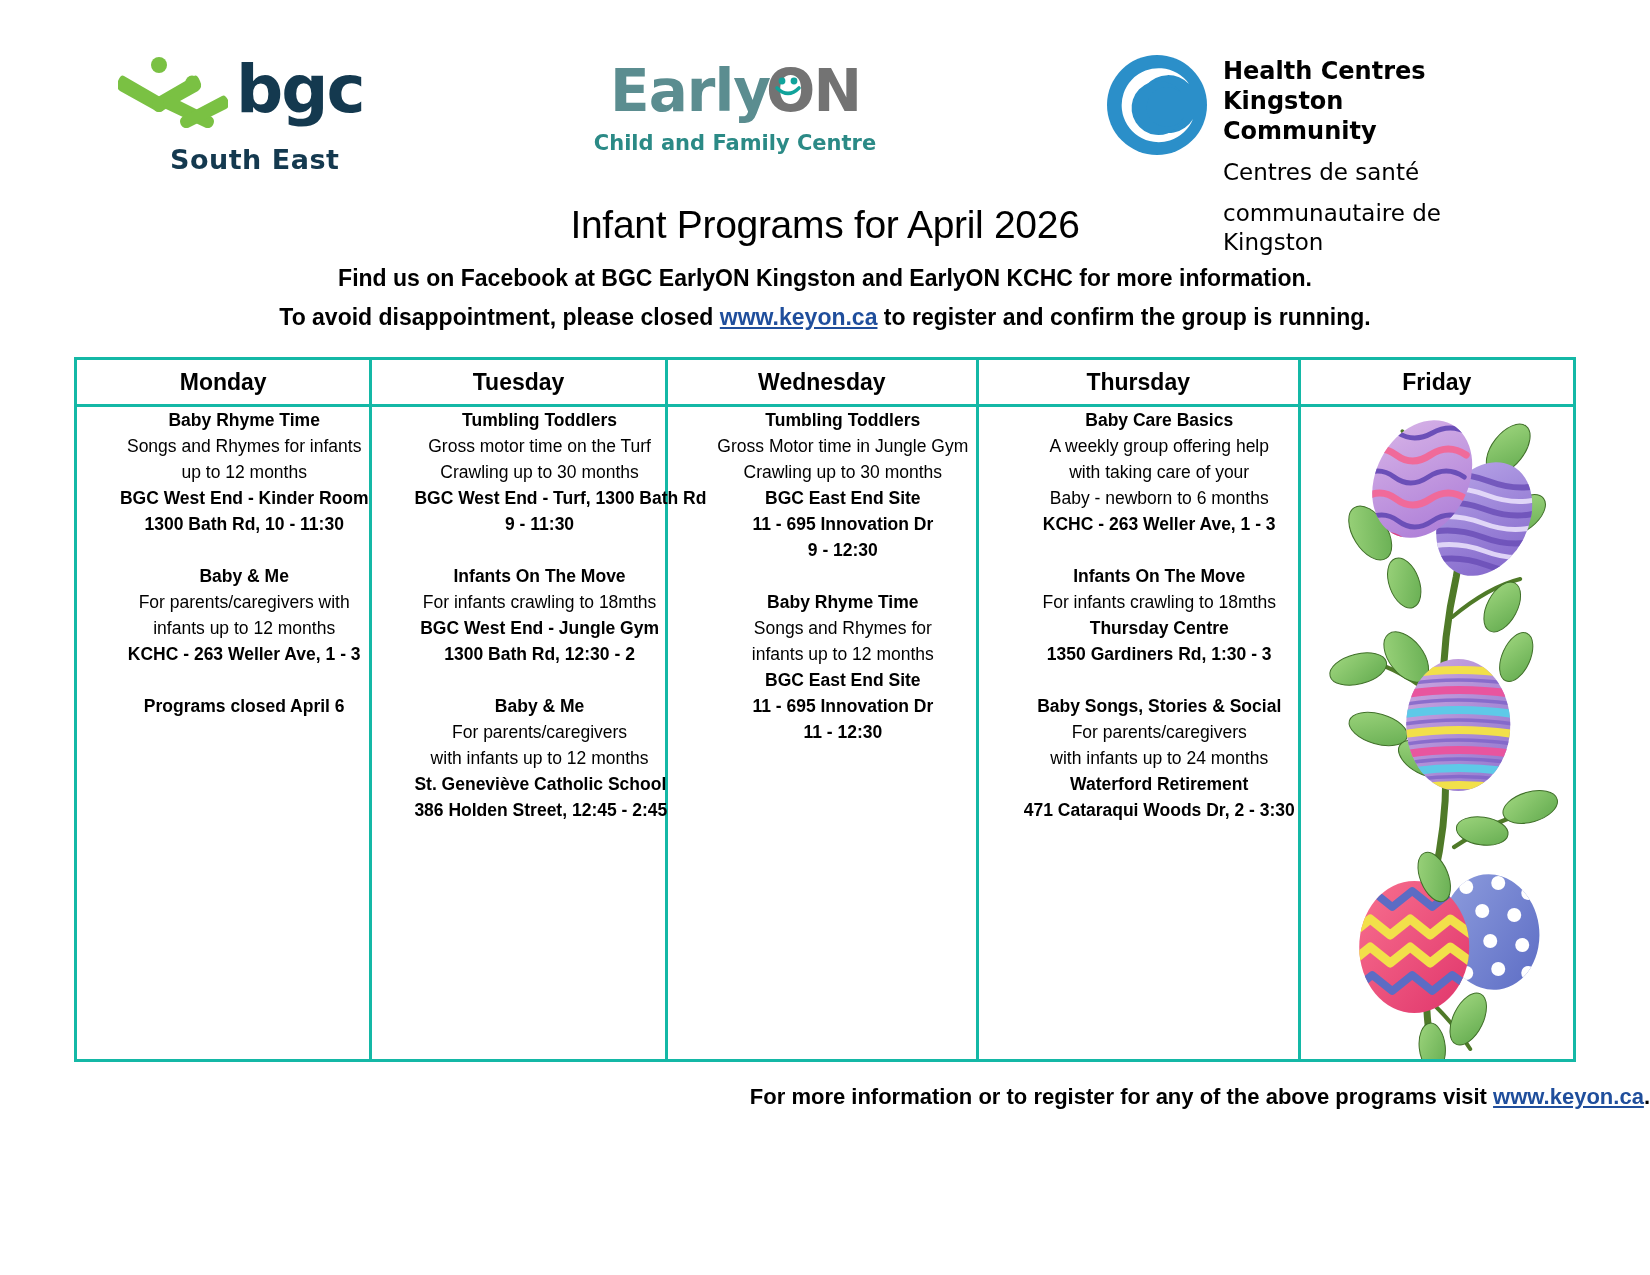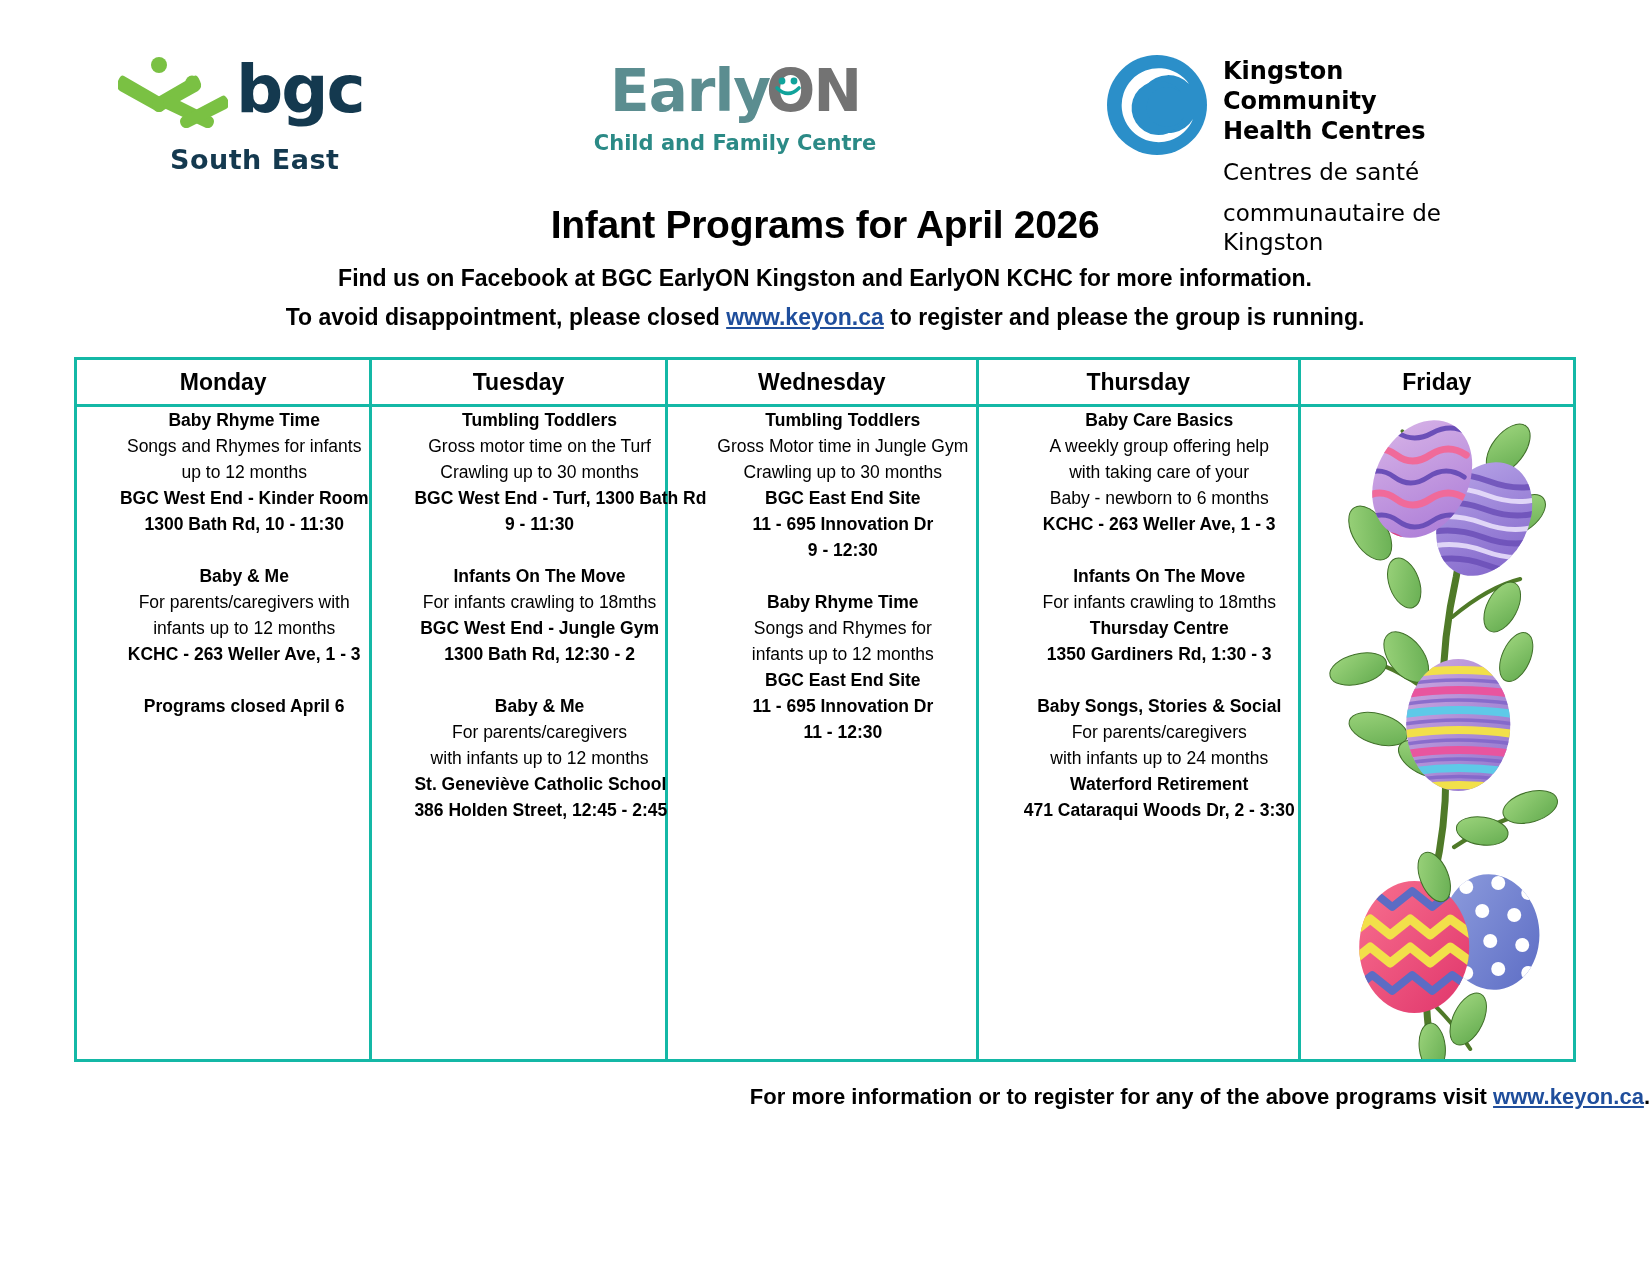--- a/index.html
+++ b/index.html
@@ -137,21 +137,21 @@
     font-weight: 400;
     line-height: 29px;
     margin-top: 12px;
   }
 
   
   .doc-title {
     text-align: center;
     font-family: "Liberation Sans", sans-serif;
     font-size: 39px;
-    font-weight: bold;
+    font-weight: normal;
     margin-top: 18px;
     letter-spacing: -0.3px;
   }
   .sub-line {
     text-align: center;
     font-family: "Liberation Sans", sans-serif;
     font-size: 23px;
     font-weight: bold;
     margin-top: 18px;
   }
@@ -267,35 +267,35 @@
     <div class="eon-sub">Child and Family Centre</div>
   </div>
 
   <div class="kchc-logo">
     <svg class="kchc-mark" viewBox="0 0 105 105">
       <circle cx="52" cy="52" r="50" fill="#2b8fc9"></circle>
       <path d="M84 31 A37 37 0 1 0 88 66 A29 29 0 1 1 84 31 Z" fill="#ffffff"></path>
       <path d="M76 40 A27 27 0 1 0 79 64 A20 20 0 1 1 76 40 Z" fill="#2b8fc9"></path>
     </svg>
     <div class="kchc-text">
+      <div class="kchc-en">Health Centres</div>
       <div class="kchc-en">Kingston Community</div>
-      <div class="kchc-en">Health Centres</div>
       <div class="kchc-fr">Centres de santé</div>
       <div class="kchc-fr">communautaire de Kingston</div>
     </div>
   </div>
 
 </div>
 
 <div class="doc-title">Infant Programs for April 2026</div>
 
 <div class="sub-line">Find us on Facebook at BGC EarlyON Kingston and EarlyON KCHC for more information.</div>
 
 <div class="sub-line second">
-  <span>To avoid disappointment, please closed </span><a class="link" href="#">www.keyon.ca</a><span> to register and please the group is running.</span>
+  <span>To avoid disappointment, please closed </span><a class="link" href="#">www.keyon.ca</a><span> to register and confirm the group is running.</span>
 </div>
 
 <div class="cal-wrap">
   <table class="cal">
     <colgroup>
       <col class="c-mon">
         <col class="c-tue">
         <col class="c-wed">
         <col class="c-thu">
         <col class="c-fri">

